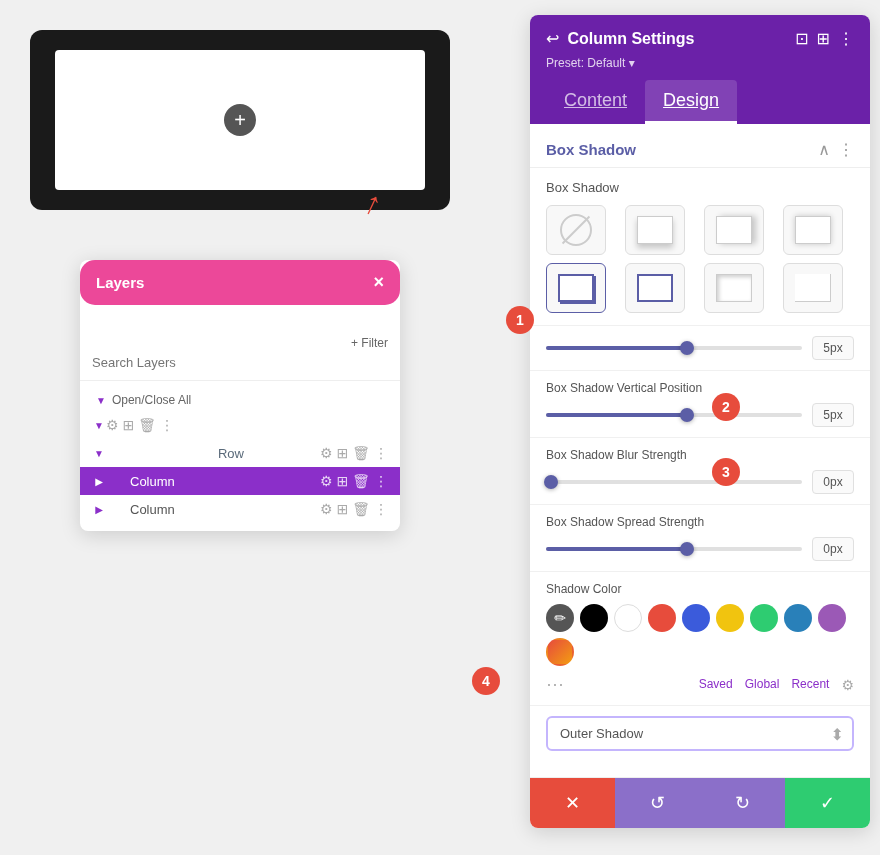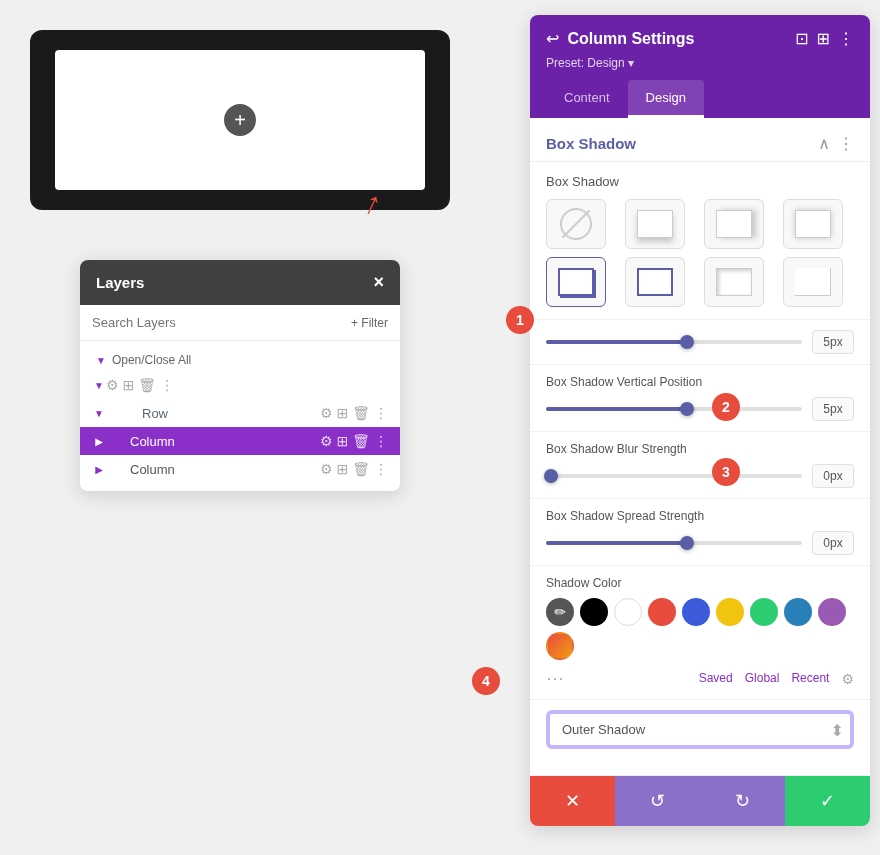--- a/index.html
+++ b/index.html
@@ -63,28 +63,29 @@
       position: absolute;
       top: 260px;
       left: 80px;
       width: 320px;
       background: white;
       border-radius: 8px;
       box-shadow: 0 4px 20px rgba(0,0,0,0.15);
       overflow: hidden;
     }
     .layers-header {
-      background: #404040;
+      background: #ec4899;
       color: white;
       padding: 12px 16px;
       display: flex;
       align-items: center;
       justify-content: space-between;
       font-size: 15px;
       font-weight: 600;
+      border-radius: 15px;
     }
     .layers-close {
       cursor: pointer;
       font-size: 18px;
       color: white;
     }
     .layers-search {
       display: flex;
       align-items: center;
       padding: 10px 12px;
@@ -122,21 +123,21 @@
     .open-close-all span {
       color: #666;
     }
     .layer-item {
       display: flex;
       align-items: center;
       padding: 6px 12px;
       font-size: 13px;
     }
     .layer-item .indent1 { margin-left: 8px; }
-    .layer-item .indent2 { margin-left: 36px; }
+    .layer-item .indent2 { margin-left: 36px; text-align: center; }
     .layer-item .indent3 { margin-left: 24px; }
     .layer-item.active {
       background: #8b2fc9;
       color: white;
     }
     .layer-item .layer-name {
       flex: 1;
       color: #555;
       font-size: 13px;
     }
@@ -208,24 +209,25 @@
       font-size: 12px;
     }
     .settings-tabs {
       display: flex;
       background: #6b21a8;
       padding: 0 16px 0;
     }
     .tab-btn {
       padding: 10px 18px;
       color: rgba(255,255,255,0.7);
-      font-size: 13px;
+      font-size: 18px;
       cursor: pointer;
       border-bottom: 3px solid transparent;
       font-weight: 500;
+      text-decoration: underline;
     }
     .tab-btn.active {
       color: white;
       border-bottom: 3px solid white;
       background: rgba(255,255,255,0.15);
       border-radius: 4px 4px 0 0;
     }
 
     .settings-body {
       padding: 0;
@@ -415,21 +417,21 @@
     }
     .position-label {
       font-size: 12px;
       color: #555;
       margin-bottom: 8px;
       font-weight: 500;
     }
     .position-select {
       width: 100%;
       padding: 8px 12px;
-      border: 4px solid #c4b5fd;
+      border: 2px solid #c4b5fd;
       border-radius: 6px;
       font-size: 13px;
       color: #555;
       background: white;
       appearance: none;
       cursor: pointer;
     }
     .select-wrapper {
       position: relative;
     }
@@ -508,21 +510,21 @@
 <div class="step-badge" style="left:472px;top:667px;">
   <span>4</span>
 </div>
 
 <div class="layers-panel">
   <div class="layers-header">
     <span>Layers</span>
     <span class="layers-close">×</span>
   </div>
   <div class="layers-search">
-    <input type="text" style="background: none;" placeholder="Search Layers">
+    <input type="text" style="background: none; margin-top: 40px;" placeholder="Search Layers">
     <button class="filter-btn">+ Filter</button>
   </div>
   <div class="layers-content">
     <div class="open-close-all">
       <span style="font-size:10px;color:#8b2fc9;">▼</span>
       <span>Open/Close All</span>
     </div>
 
     <div class="layer-item">
       <span class="layer-toggle">▼</span>
@@ -574,21 +576,21 @@
   <div class="settings-header">
     <span class="back-icon">↩</span>
     <span class="settings-title">Column Settings</span>
     <div class="hdr-icons">
       <span>⊡</span>
       <span>⊞</span>
       <span>⋮</span>
     </div>
   </div>
   <div class="settings-preset">
-    <span>Preset: Design ▾</span>
+    <span>Preset: Default ▾</span>
   </div>
 
   <div class="settings-tabs">
     <div class="tab-btn">Content</div>
     <div class="tab-btn active">Design</div>
   </div>
 
   <div class="settings-body">
 
     <div class="section-header">

